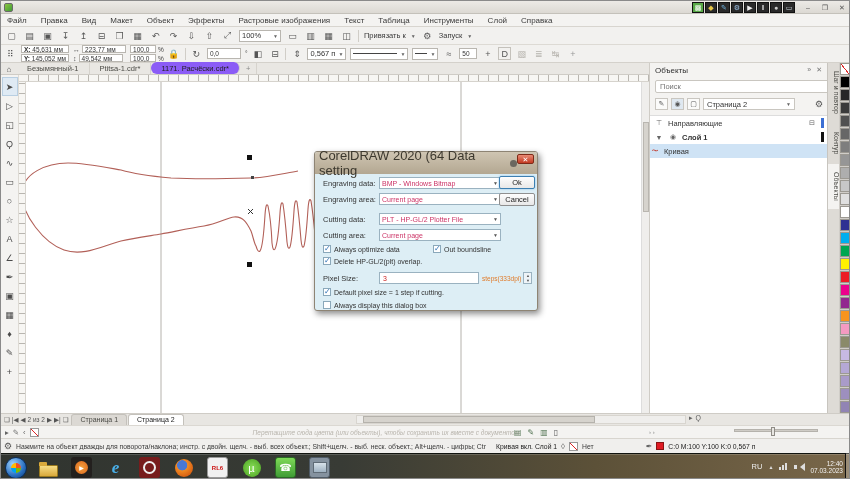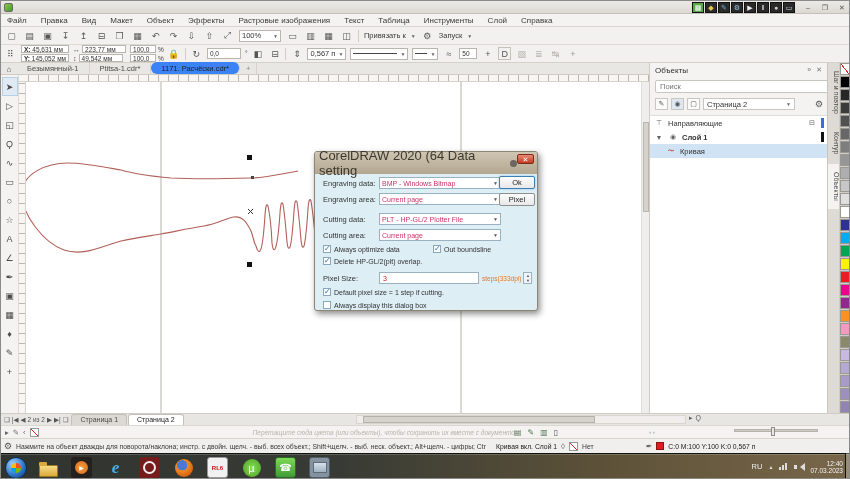--- a/index.html
+++ b/index.html
@@ -33,21 +33,21 @@
   #propbar{left:0;top:44px;width:850px;height:18px;background:#f2f1ef;border-bottom:1px solid #d4d1cb;display:flex;align-items:center;padding-left:3px;gap:4px;}
   .stack{display:flex;flex-direction:column;gap:1px;}
   .fld{background:#fff;border:1px solid #b9b6b0;height:8px;line-height:7px;font-size:6.5px;padding:0 2px;color:#333;white-space:nowrap;}
   .mini{font-size:7px;color:#555;}
   .pct{font-size:6.5px;color:#444;}
 
   
   #doctabs{left:0;top:62px;width:850px;height:12px;background:#e9e7e3;border-bottom:1px solid #cfccc6;display:flex;align-items:flex-end;}
   #doctabs .home{width:16px;text-align:center;font-size:8px;color:#555;}
   .dtab{padding:1px 10px;font-size:7.5px;color:#4a4a45;border-right:1px solid #d6d3cd;height:12px;line-height:11px;}
-  .dtab.active{background:#3b82f6;color:#222;border-radius:6px;}
+  .dtab.active{background:#8b5cf6;color:#222;border-radius:6px;}
   .dtab.plus{padding:1px 6px;color:#888;}
 
   
   #toolbox{left:0;top:74px;width:18px;height:338px;background:#f4f3f1;border-right:1px solid #dddad4;display:flex;flex-direction:column;align-items:center;padding-top:2px;}
   #toolbox .tool{width:16px;height:19px;display:flex;align-items:center;justify-content:center;font-size:9px;color:#4a4a4a;}
   #toolbox .tool.active{background:#dfeaf4;border:1px solid #b9cfe2;}
 
   #canvas{left:18px;top:74px;width:630px;height:338px;background:#fff;overflow:hidden;}
   #hruler{left:18px;top:74px;width:630px;height:7px;background:#f7f6f3;border-bottom:1px solid #d6d3cd;background-image:repeating-linear-gradient(90deg,transparent 0,transparent 9px,#b9b6b0 9px,#b9b6b0 10px);}
   #vruler{left:18px;top:81px;width:7px;height:331px;background:#f7f6f3;border-right:1px solid #d6d3cd;background-image:repeating-linear-gradient(0deg,transparent 0,transparent 9px,#b9b6b0 9px,#b9b6b0 10px);}
@@ -359,21 +359,21 @@
     </div>
     <div class="dlg-row" style="top:77px;" data-name="cutting-area-row">
       <span class="dlg-label" data-name="cutting-area-label">Cutting area:</span>
       <span class="dlg-combo" data-name="cutting-area-combo">
           <span data-name="cutting-area-value">Current page</span>
           <span class="arr" data-name="chevron-down-icon">▼</span>
         </span>
     </div>
 
     <span class="dlg-btn def" style="left:184px;top:24px;" data-name="ok-button">Ok</span>
-    <span class="dlg-btn" style="left:184px;top:41px;" data-name="cancel-button">Pixel</span>
+    <span class="dlg-btn" style="left:184px;top:41px;" data-name="cancel-button">Cancel</span>
 
     <div class="dlg-row" style="top:93px;gap:0;" data-name="checkbox-row-1">
       <span class="cb on" data-name="always-optimize-checkbox" style="width:110px;">
           <span class="box" data-name="checkbox-icon"></span>
           <span data-name="checkbox-label">Always optimize data</span>
         </span>
       <span class="cb on" data-name="out-boundsline-checkbox">
           <span class="box" data-name="checkbox-icon"></span>
           <span data-name="checkbox-label">Out boundsline</span>
         </span>
@@ -429,21 +429,21 @@
         <span data-name="guides-label">Направляющие</span>
         <span class="glyph" style="margin-left:auto;" data-name="printer-icon">⊟</span>
         <span class="bar" style="background:#3b6fd4;margin-left:0;" data-name="layer-color-bar"></span>
       </div>
       <div class="trow bold" data-name="tree-row-layer1">
         <span class="glyph" data-name="expand-arrow-icon">▼</span>
         <span class="glyph" data-name="eye-icon">◉</span>
         <span data-name="layer1-label">Слой 1</span>
         <span class="bar" style="background:#111;" data-name="layer-color-bar"></span>
       </div>
-      <div class="trow sel" data-name="tree-row-curve" style="padding-left:16px;align-items:center;">
+      <div class="trow sel" data-name="tree-row-curve" style="padding-left:0;align-items:center;">
         <span class="glyph" style="color:#c0392b;" data-name="curve-icon">〜</span>
         <span data-name="curve-label">Кривая</span>
       </div>
     </div>
   </div>
 
   <div id="sidetabs" class="abs" data-name="docker-side-tabs"><span class="stab" data-name="sidetab-step-repeat">Шаг и повтор</span><span class="stab" data-name="sidetab-contour">Контур</span><span class="stab active" data-name="sidetab-objects">Объекты</span></div>
 
   <div id="palette" class="abs" data-name="color-palette">
       <span class="swatch none" data-name="no-color-swatch"></span>

